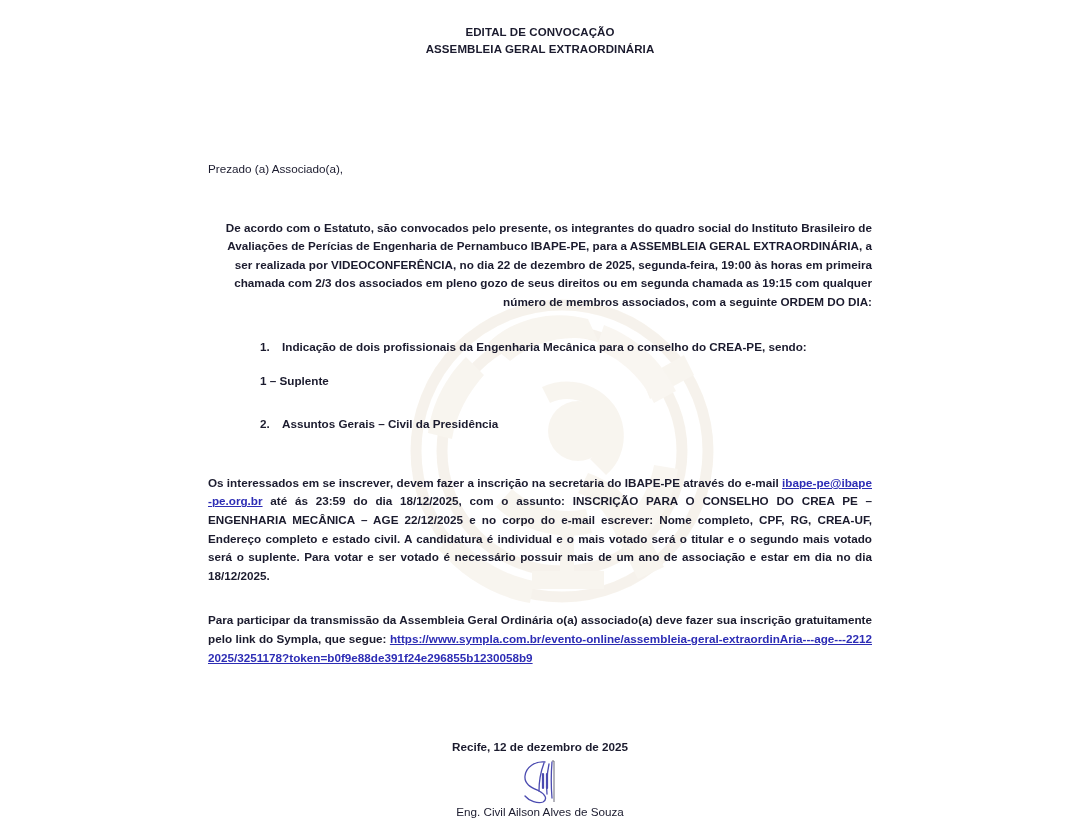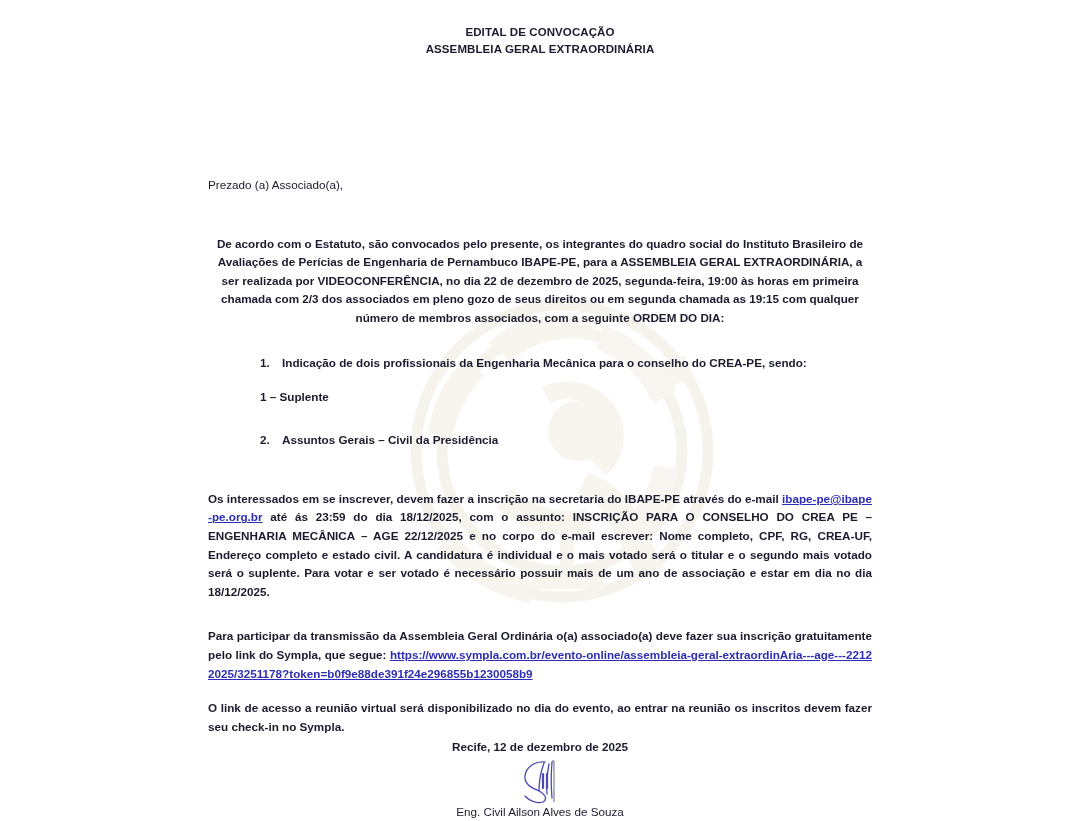--- a/index.html
+++ b/index.html
@@ -53,21 +53,21 @@
     font-weight: bold;
     letter-spacing: 0.1px;
     line-height: 16.5px;
     color: #1b1b2e;
   }
 
   
   .body-block {
     position: absolute;
     left: 208px;
-    top: 176px;
+    top: 160px;
     width: 664px;
   }
 
   p.para {
     margin: 0;
     font-size: 11.7px;
     line-height: 18.6px;
     color: #1b1b2e;
     font-weight: bold;
   }
@@ -82,21 +82,21 @@
 
   .gap-lg { height: 40px; }
   .gap-md { height: 26px; }
   .gap-sm { height: 16px; }
 
   p.justify { text-align: justify; }
 
   
   p.para-intro {
     font-weight: bold;
-    text-align: center;
+    text-align: right;
   }
 
   
   ol.agenda {
     margin: 0;
     padding: 0 0 0 52px;
     list-style: none;
     counter-reset: agenda;
   }
   ol.agenda > li {
@@ -237,21 +237,20 @@
       </p>
 
       <div class="gap-md"></div>
 
       <p class="para justify">
         <span>Para participar da transmissão da Assembleia Geral Ordinária o(a) associado(a) deve fazer sua inscrição gratuitamente pelo link do Sympla, que segue: </span><a class="doc-link" href="#">https://www.sympla.com.br/evento-online/assembleia-geral-extraordinAria---age---22122025/3251178?token=b0f9e88de391f24e296855b1230058b9</a>
       </p>
 
       <div class="gap-sm"></div>
 
-      <p class="para justify">O link de acesso a reunião virtual será disponibilizado no dia do evento, ao entrar na reunião os inscritos devem fazer seu check-in no Sympla.</p>
 
     </div>
 
     <div class="closing">
       <div class="place-date">Recife, 12 de dezembro de 2025</div>
 
       <div class="sig-wrap">
         <svg class="sig-svg" width="70" height="46" viewBox="0 0 70 46" xmlns="http://www.w3.org/2000/svg" aria-hidden="true">
           <g fill="none" stroke="#4b4bb0" stroke-width="1.3" stroke-linecap="round">
             <path d="M40 4 C30 3 21 9 20 18 C19 27 28 30 34 33 C40 36 43 41 38 44 C33 46 24 43 20 38"></path>

